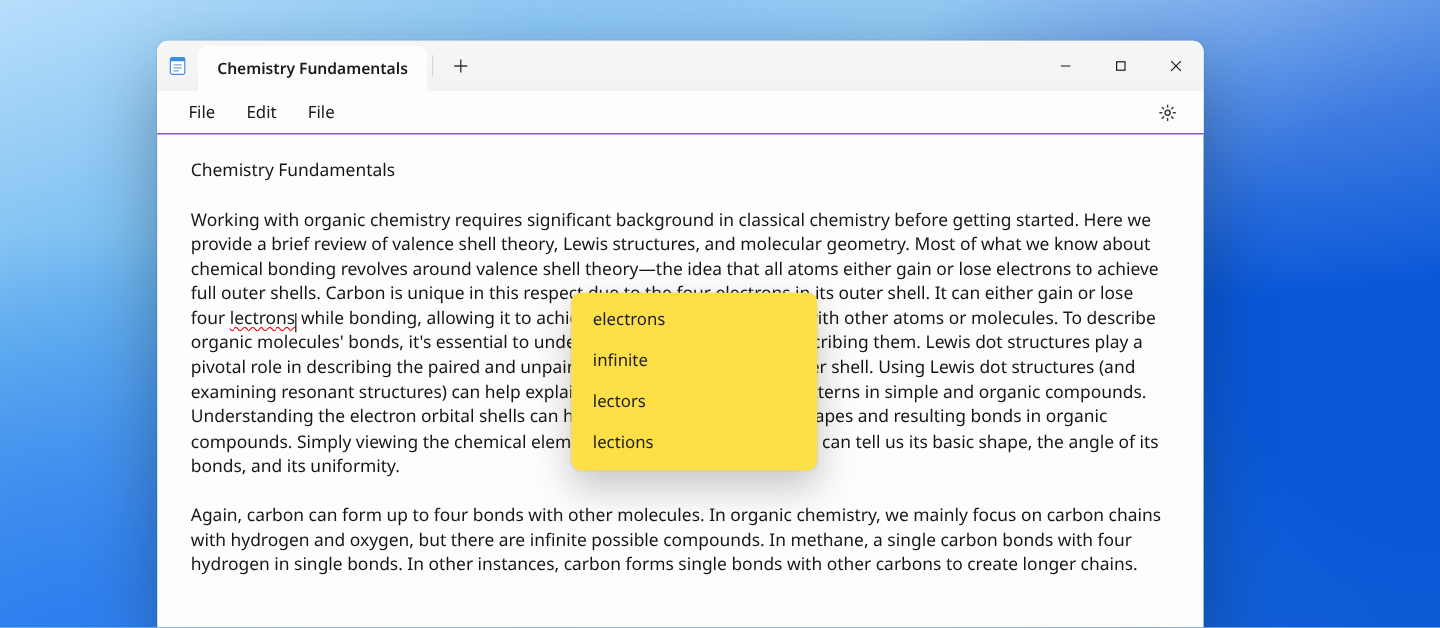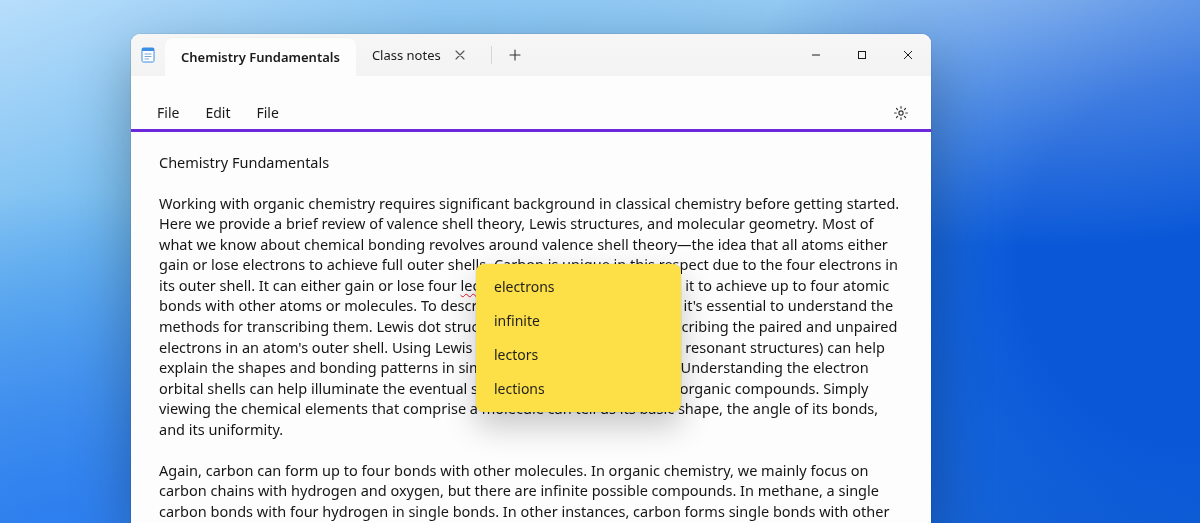--- a/index.html
+++ b/index.html
@@ -11,21 +11,21 @@
       radial-gradient(1000px 500px at 85% -10%, rgba(255,255,255,0.45), rgba(255,255,255,0) 60%),
       radial-gradient(900px 900px at 100% 50%, #0a58d8 0%, #0a58d8 20%, rgba(10,88,216,0) 55%),
       radial-gradient(700px 700px at 5% 110%, #2a7bf0 0%, rgba(42,123,240,0) 55%),
       linear-gradient(160deg, #b8defb 0%, #6fb9ef 30%, #2f83e8 70%, #1862cf 100%);
   }
 
   
   .window {
     position: absolute;
     left: 131px; top: 34px;
-    width: 800px; height: 489px; 
+    width: 872px; height: 489px; 
     background: #fdfdfd;
     border-radius: 9px 9px 0 0;
     box-shadow: 0 22px 60px rgba(0,0,0,0.30), 0 0 0 1px rgba(0,0,0,0.06);
     display: flex; flex-direction: column;
     overflow: visible;
   }
 
   .titlebar {
     height: 42px;
     display: flex; align-items: stretch;
@@ -62,23 +62,22 @@
   .spacer{flex:1;}
   .caption-controls{display:flex;}
   .caption-btn{width:46px;display:flex;align-items:center;justify-content:center;color:#1a1a1a;}
   .caption-btn svg{width:10px;height:10px;}
   .caption-btn.close-win{border-top-right-radius:9px;}
 
   .menubar{
     height:36px; display:flex; align-items:center; gap:26px;
     padding:0 16px 0 26px;
     font-size:14px; color:#1a1a1a;
-    border-bottom:3px solid #6d28d9;
+    border-bottom:1px solid #6d28d9;
     background:#fdfdfd;
-    margin-top:20px;
   }
   .menubar .mspacer{flex:1;}
   .settings-btn{width:28px;height:28px;display:flex;align-items:center;justify-content:center;border-radius:4px;color:#3a3a3a;}
   .settings-btn svg{width:16px;height:16px;}
 
   .editor{
     flex:1; overflow:hidden;
     padding:20px 28px 0 28px;
     font-size:14.5px; line-height:1.42; color:#161616;
     font-weight:400;
@@ -124,28 +123,20 @@
           <line x1="4.5" y1="7" x2="11.5" y2="7" stroke="#7aa7d8" stroke-width="1"></line>
           <line x1="4.5" y1="9.5" x2="11.5" y2="9.5" stroke="#7aa7d8" stroke-width="1"></line>
           <line x1="4.5" y1="12" x2="9" y2="12" stroke="#7aa7d8" stroke-width="1"></line>
         </svg>
     </div>
 
     <div class="tab active">
       <span>Chemistry Fundamentals</span>
     </div>
 
-    <div class="tab">
-      <span>Class notes</span>
-      <span class="close">
-        <svg viewBox="0 0 10 10">
-            <path d="M1 1 L9 9 M9 1 L1 9" stroke="currentColor" stroke-width="1.1" stroke-linecap="round"></path>
-          </svg>
-      </span>
-    </div>
 
     <div class="sep"></div>
 
     <div class="newtab">
       <svg viewBox="0 0 12 12">
           <path d="M6 1 V11 M1 6 H11" stroke="currentColor" stroke-width="1.1" stroke-linecap="round"></path>
         </svg>
     </div>
 
     <div class="spacer"></div>

